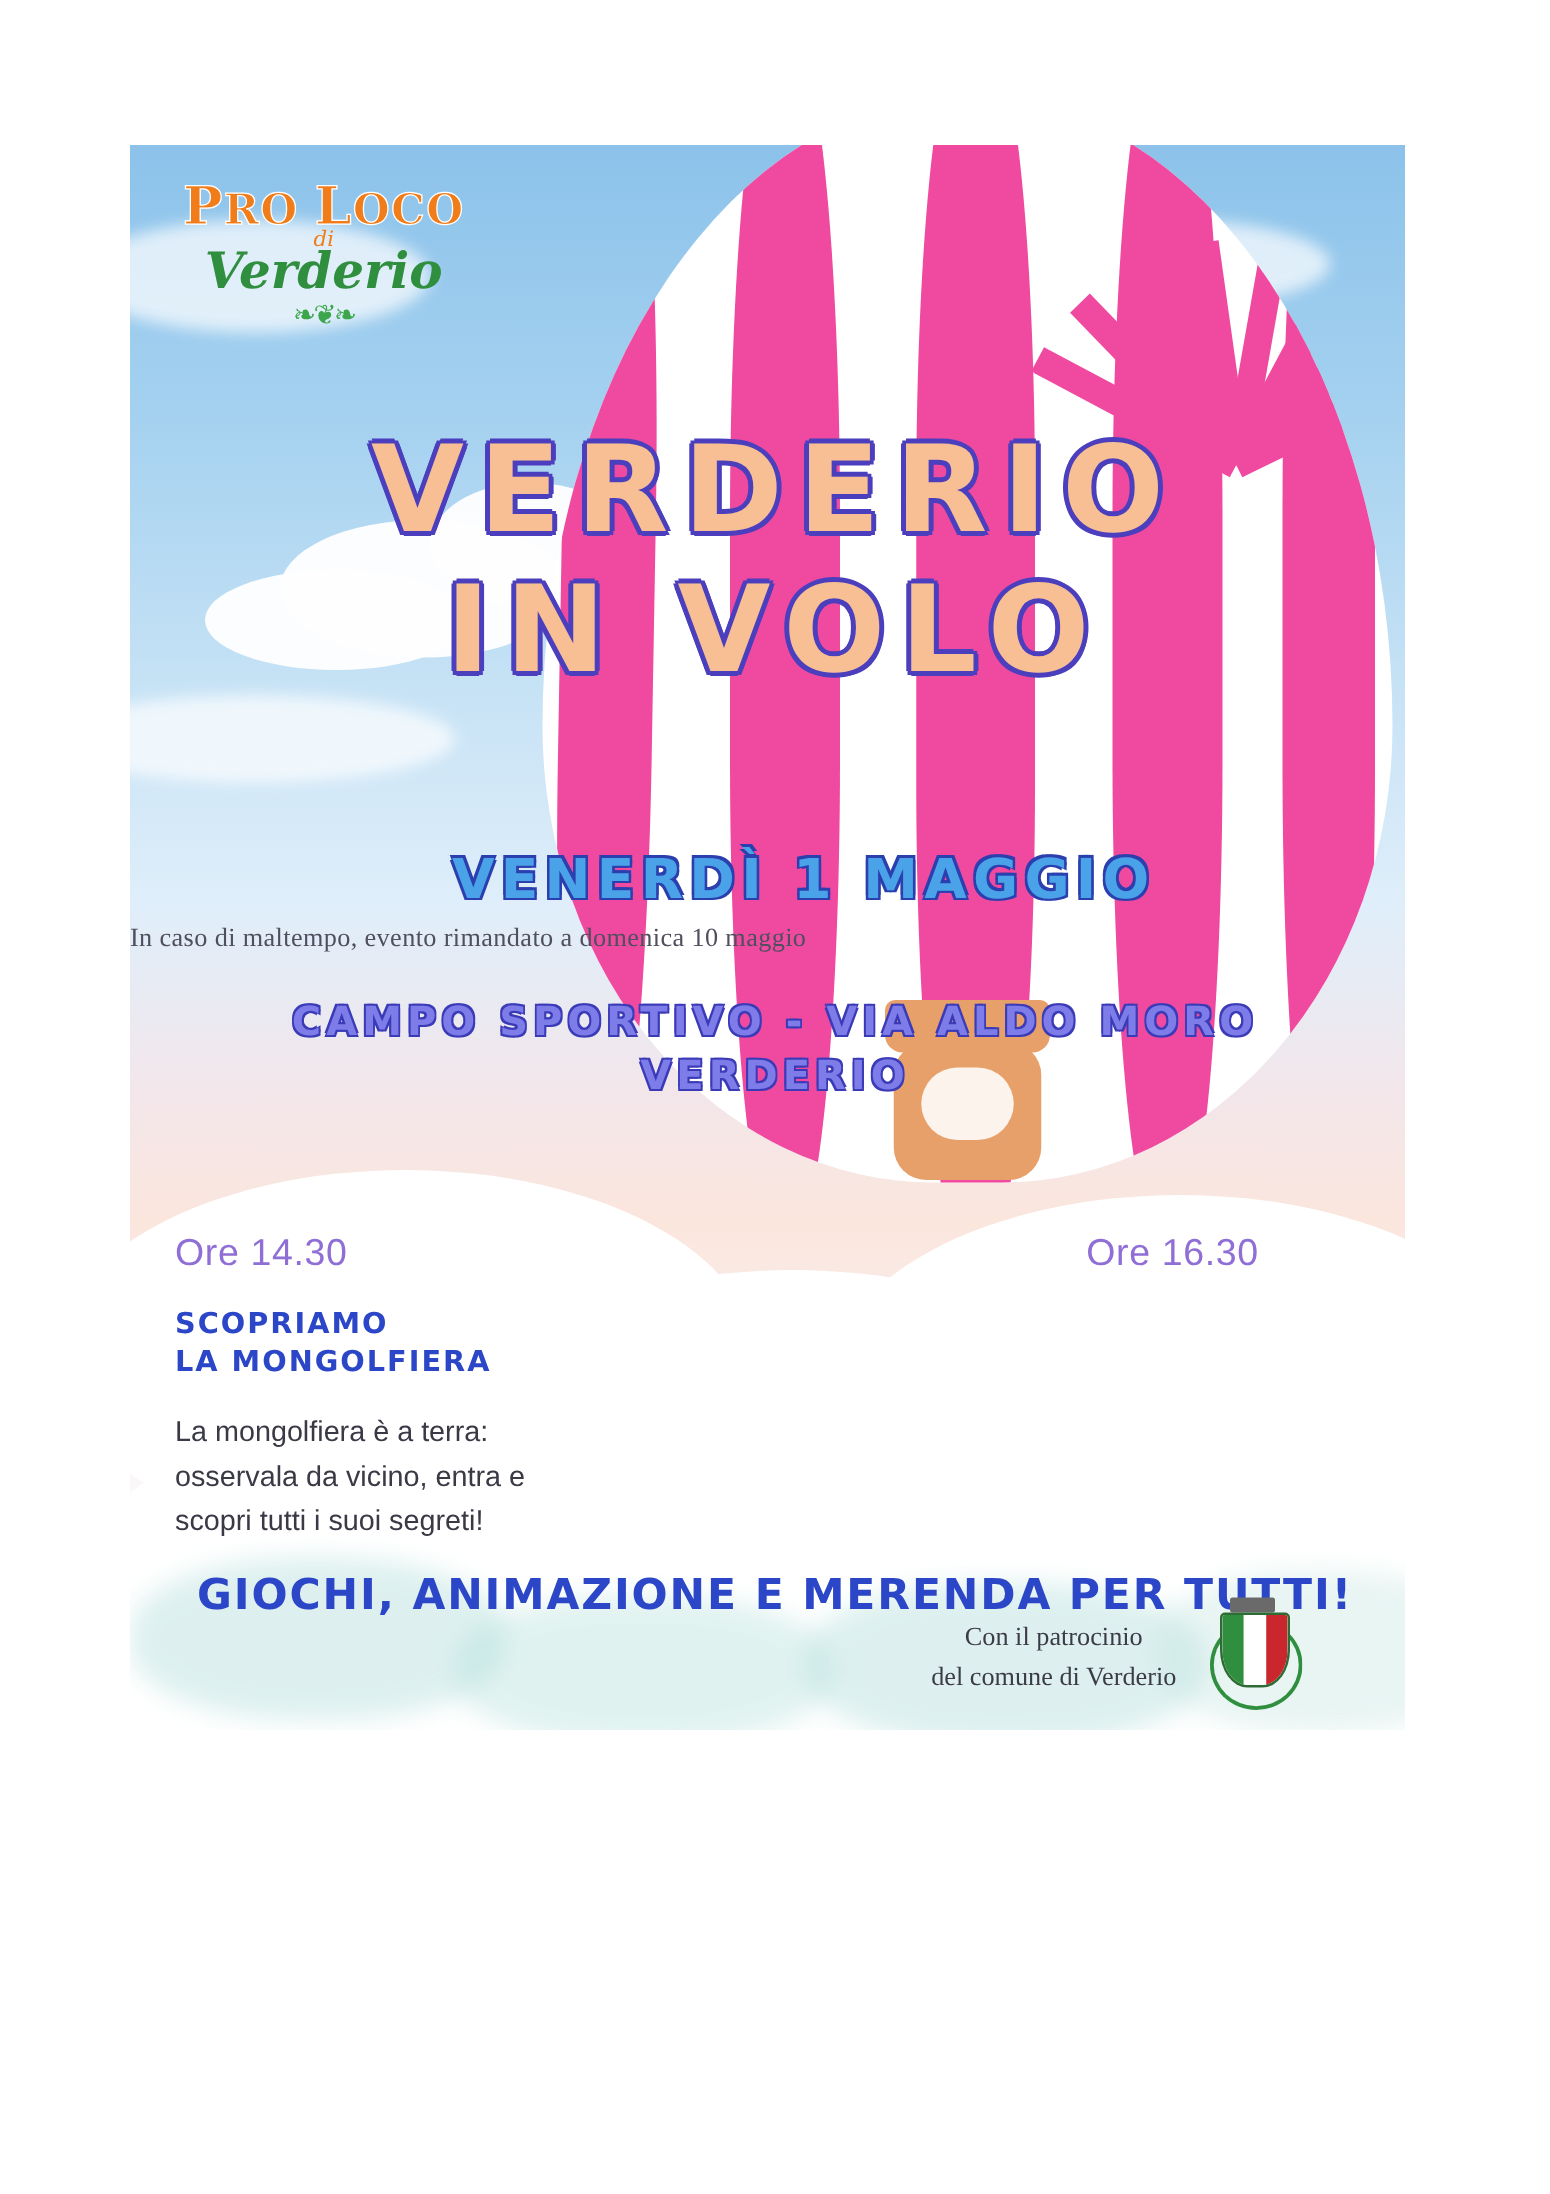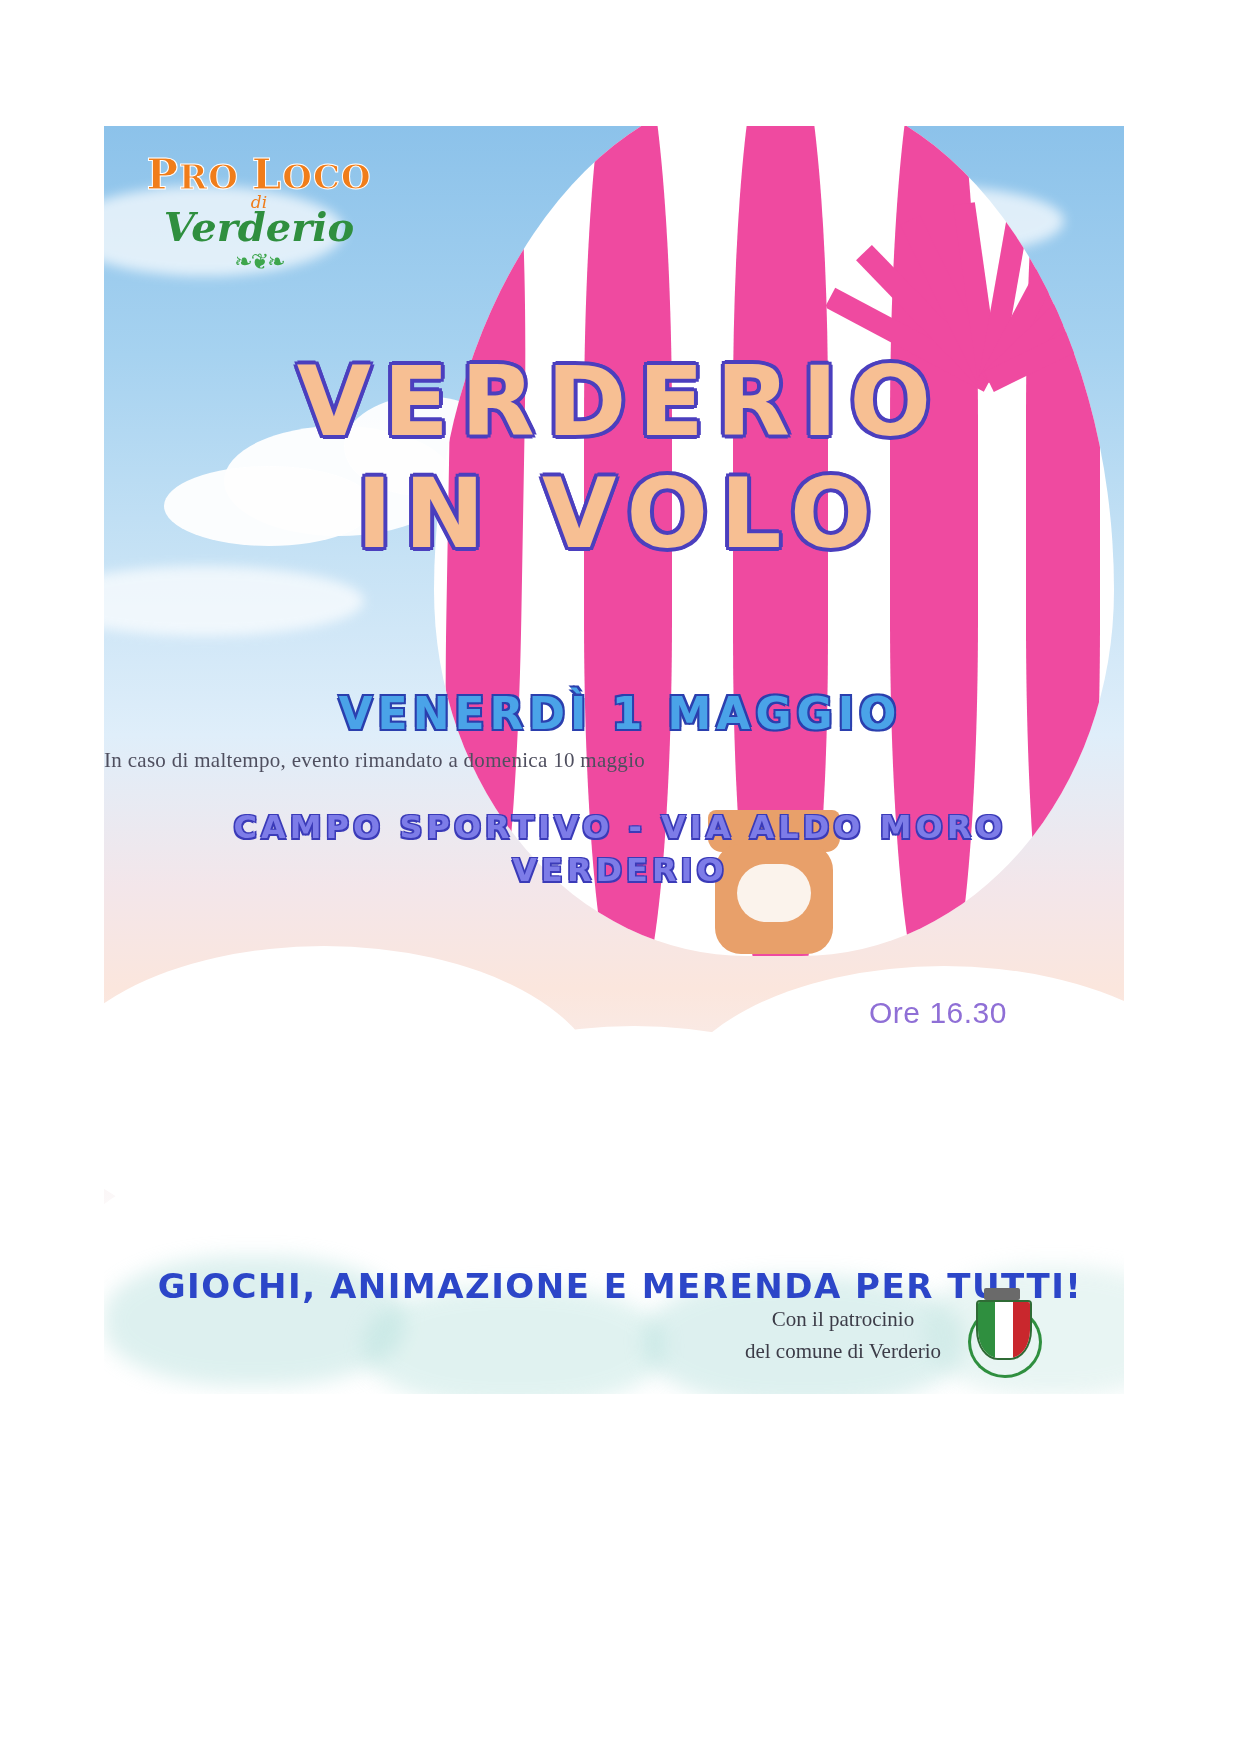--- a/index.html
+++ b/index.html
@@ -10,21 +10,21 @@
   body {
     width: 1240px;
     height: 1755px;
     font-family: "Liberation Sans", sans-serif;
     overflow: hidden;
   }
 
   #poster {
     position: absolute;
     left: 104px;
-    top: 126px;
+    top: 116px;
     width: 1020px;
     height: 1268px;
     overflow: hidden;
     background: linear-gradient(180deg,
         #8cc2ea 0%,
         #a6d2f0 18%,
         #c6e2f5 34%,
         #dfeefa 48%,
         #f3e6ea 60%,
         #fbe6dd 68%,
@@ -206,20 +206,21 @@
     left: 0;
     top: 562px;
     width: 1032px;
     text-align: center;
     font-family: "DejaVu Sans", sans-serif;
     font-weight: bold;
     font-size: 44px;
     letter-spacing: 5px;
     color: #4aa3e8;
     text-shadow: -2px -2px 0 #2b3fae, 2px -2px 0 #2b3fae, -2px 2px 0 #2b3fae, 2px 2px 0 #2b3fae;
+    padding-left: 23px;
   }
   #rain-note {
     position: absolute;
     left: 0;
     top: 622px;
     width: 1032px;
     text-align: left;
     font-family: "Liberation Serif", serif;
     font-size: 21px;
     color: #4f4f5f;
@@ -391,20 +392,28 @@
     <div class="title-line title-2">IN VOLO</div>
   </div>
 
   <div id="date-line">VENERDÌ 1 MAGGIO</div>
   <div id="rain-note">In caso di maltempo, evento rimandato a domenica 10 maggio</div>
   <div id="place-line">
     <span>CAMPO SPORTIVO - VIA ALDO MORO</span><br>
     <span>VERDERIO</span>
   </div>
 
+  <div class="slot" id="slot-left">
+    <div class="slot-time">Ore 14.30</div>
+    <div class="slot-head">
+      <span>SCOPRIAMO</span><br>
+      <span>LA MONGOLFIERA</span>
+    </div>
+    <div class="slot-body">La mongolfiera è a terra: osservala da vicino, entra e scopri tutti i suoi segreti!</div>
+  </div>
 
   <div class="slot" id="slot-right">
     <div class="slot-time">Ore 16.30</div>
   </div>
 
   <div id="banner">GIOCHI, ANIMAZIONE E MERENDA PER TUTTI!</div>
 
   <div id="patronage">
     <div>Con il patrocinio</div>
     <div>del comune di Verderio</div>

